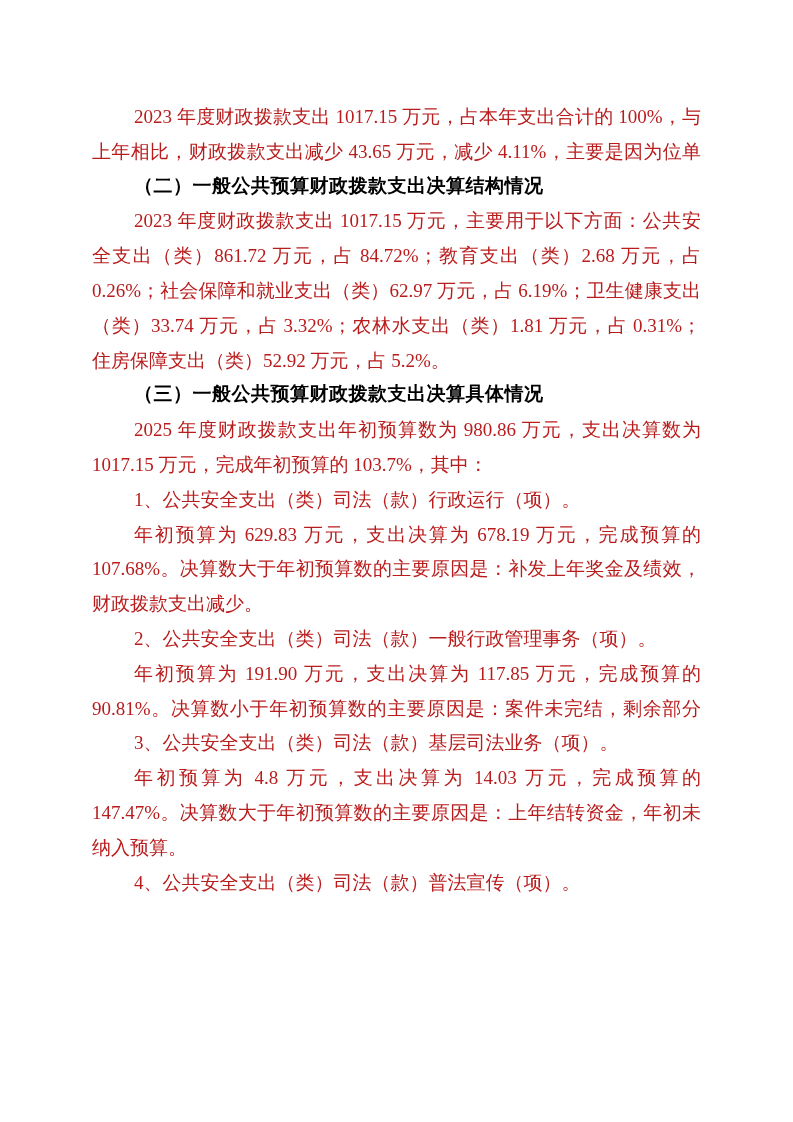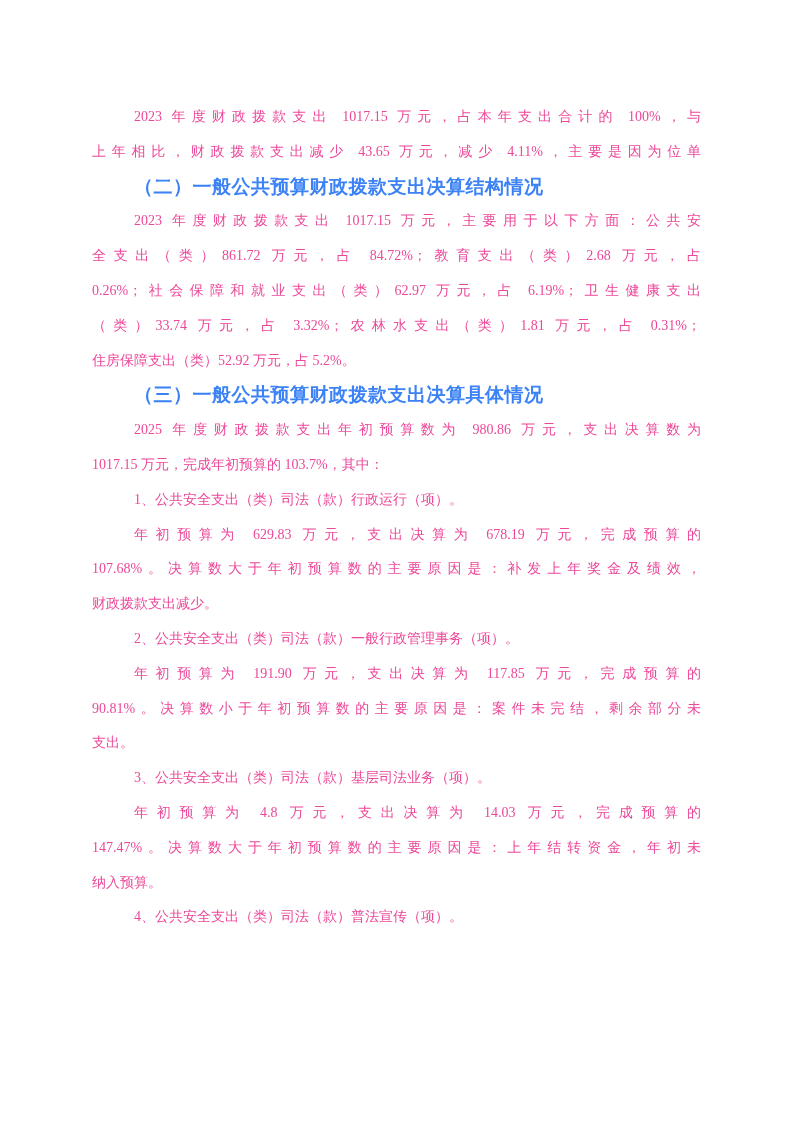--- a/index.html
+++ b/index.html
@@ -18,43 +18,43 @@
   }
   .content {
     position: absolute;
     left: 92px;
     top: 100px;
     width: 609px;
   }
   .line {
     height: 34.8px;
     line-height: 34.8px;
-    font-size: 14px;
-    color: #ec4899;
+    font-size: 19px;
+    color: #b91c1c;
     overflow: hidden;
     white-space: nowrap;
     text-align: left;
   }
   
   .line.just {
     white-space: normal;
     text-align: justify;
     text-align-last: justify;
   }
   
   .line.indent {
     padding-left: 42px;
   }
   
   .line.heading {
-    font-family: Liberation Sans, sans-serif;
+    font-family: Liberation Mono, monospace;
     font-weight: 700;
     font-size: 19px;
     letter-spacing: 0.5px;
-    color: #3b82f6;
+    color: #000000;
   }
 </style>
 </head>
 <body>
 
 <div class="page">
   <div class="content">
 
     <div class="line indent just">2023 年度财政拨款支出 1017.15 万元，占本年支出合计的 100%，与</div>
     <div class="line just">上年相比，财政拨款支出减少 43.65 万元，减少 4.11%，主要是因为位单</div>
@@ -75,21 +75,20 @@
     <div class="line indent">1、公共安全支出（类）司法（款）行政运行（项）。</div>
 
     <div class="line indent just">年初预算为 629.83 万元，支出决算为 678.19 万元，完成预算的</div>
     <div class="line just">107.68%。决算数大于年初预算数的主要原因是：补发上年奖金及绩效，</div>
     <div class="line">财政拨款支出减少。</div>
 
     <div class="line indent">2、公共安全支出（类）司法（款）一般行政管理事务（项）。</div>
 
     <div class="line indent just">年初预算为 191.90 万元，支出决算为 117.85 万元，完成预算的</div>
     <div class="line just">90.81%。决算数小于年初预算数的主要原因是：案件未完结，剩余部分未</div>
-    <div class="line">支出。</div>
 
     <div class="line indent">3、公共安全支出（类）司法（款）基层司法业务（项）。</div>
 
     <div class="line indent just">年初预算为 4.8 万元，支出决算为 14.03 万元，完成预算的</div>
     <div class="line just">147.47%。决算数大于年初预算数的主要原因是：上年结转资金，年初未</div>
     <div class="line">纳入预算。</div>
 
     <div class="line indent">4、公共安全支出（类）司法（款）普法宣传（项）。</div>
 
   </div>

